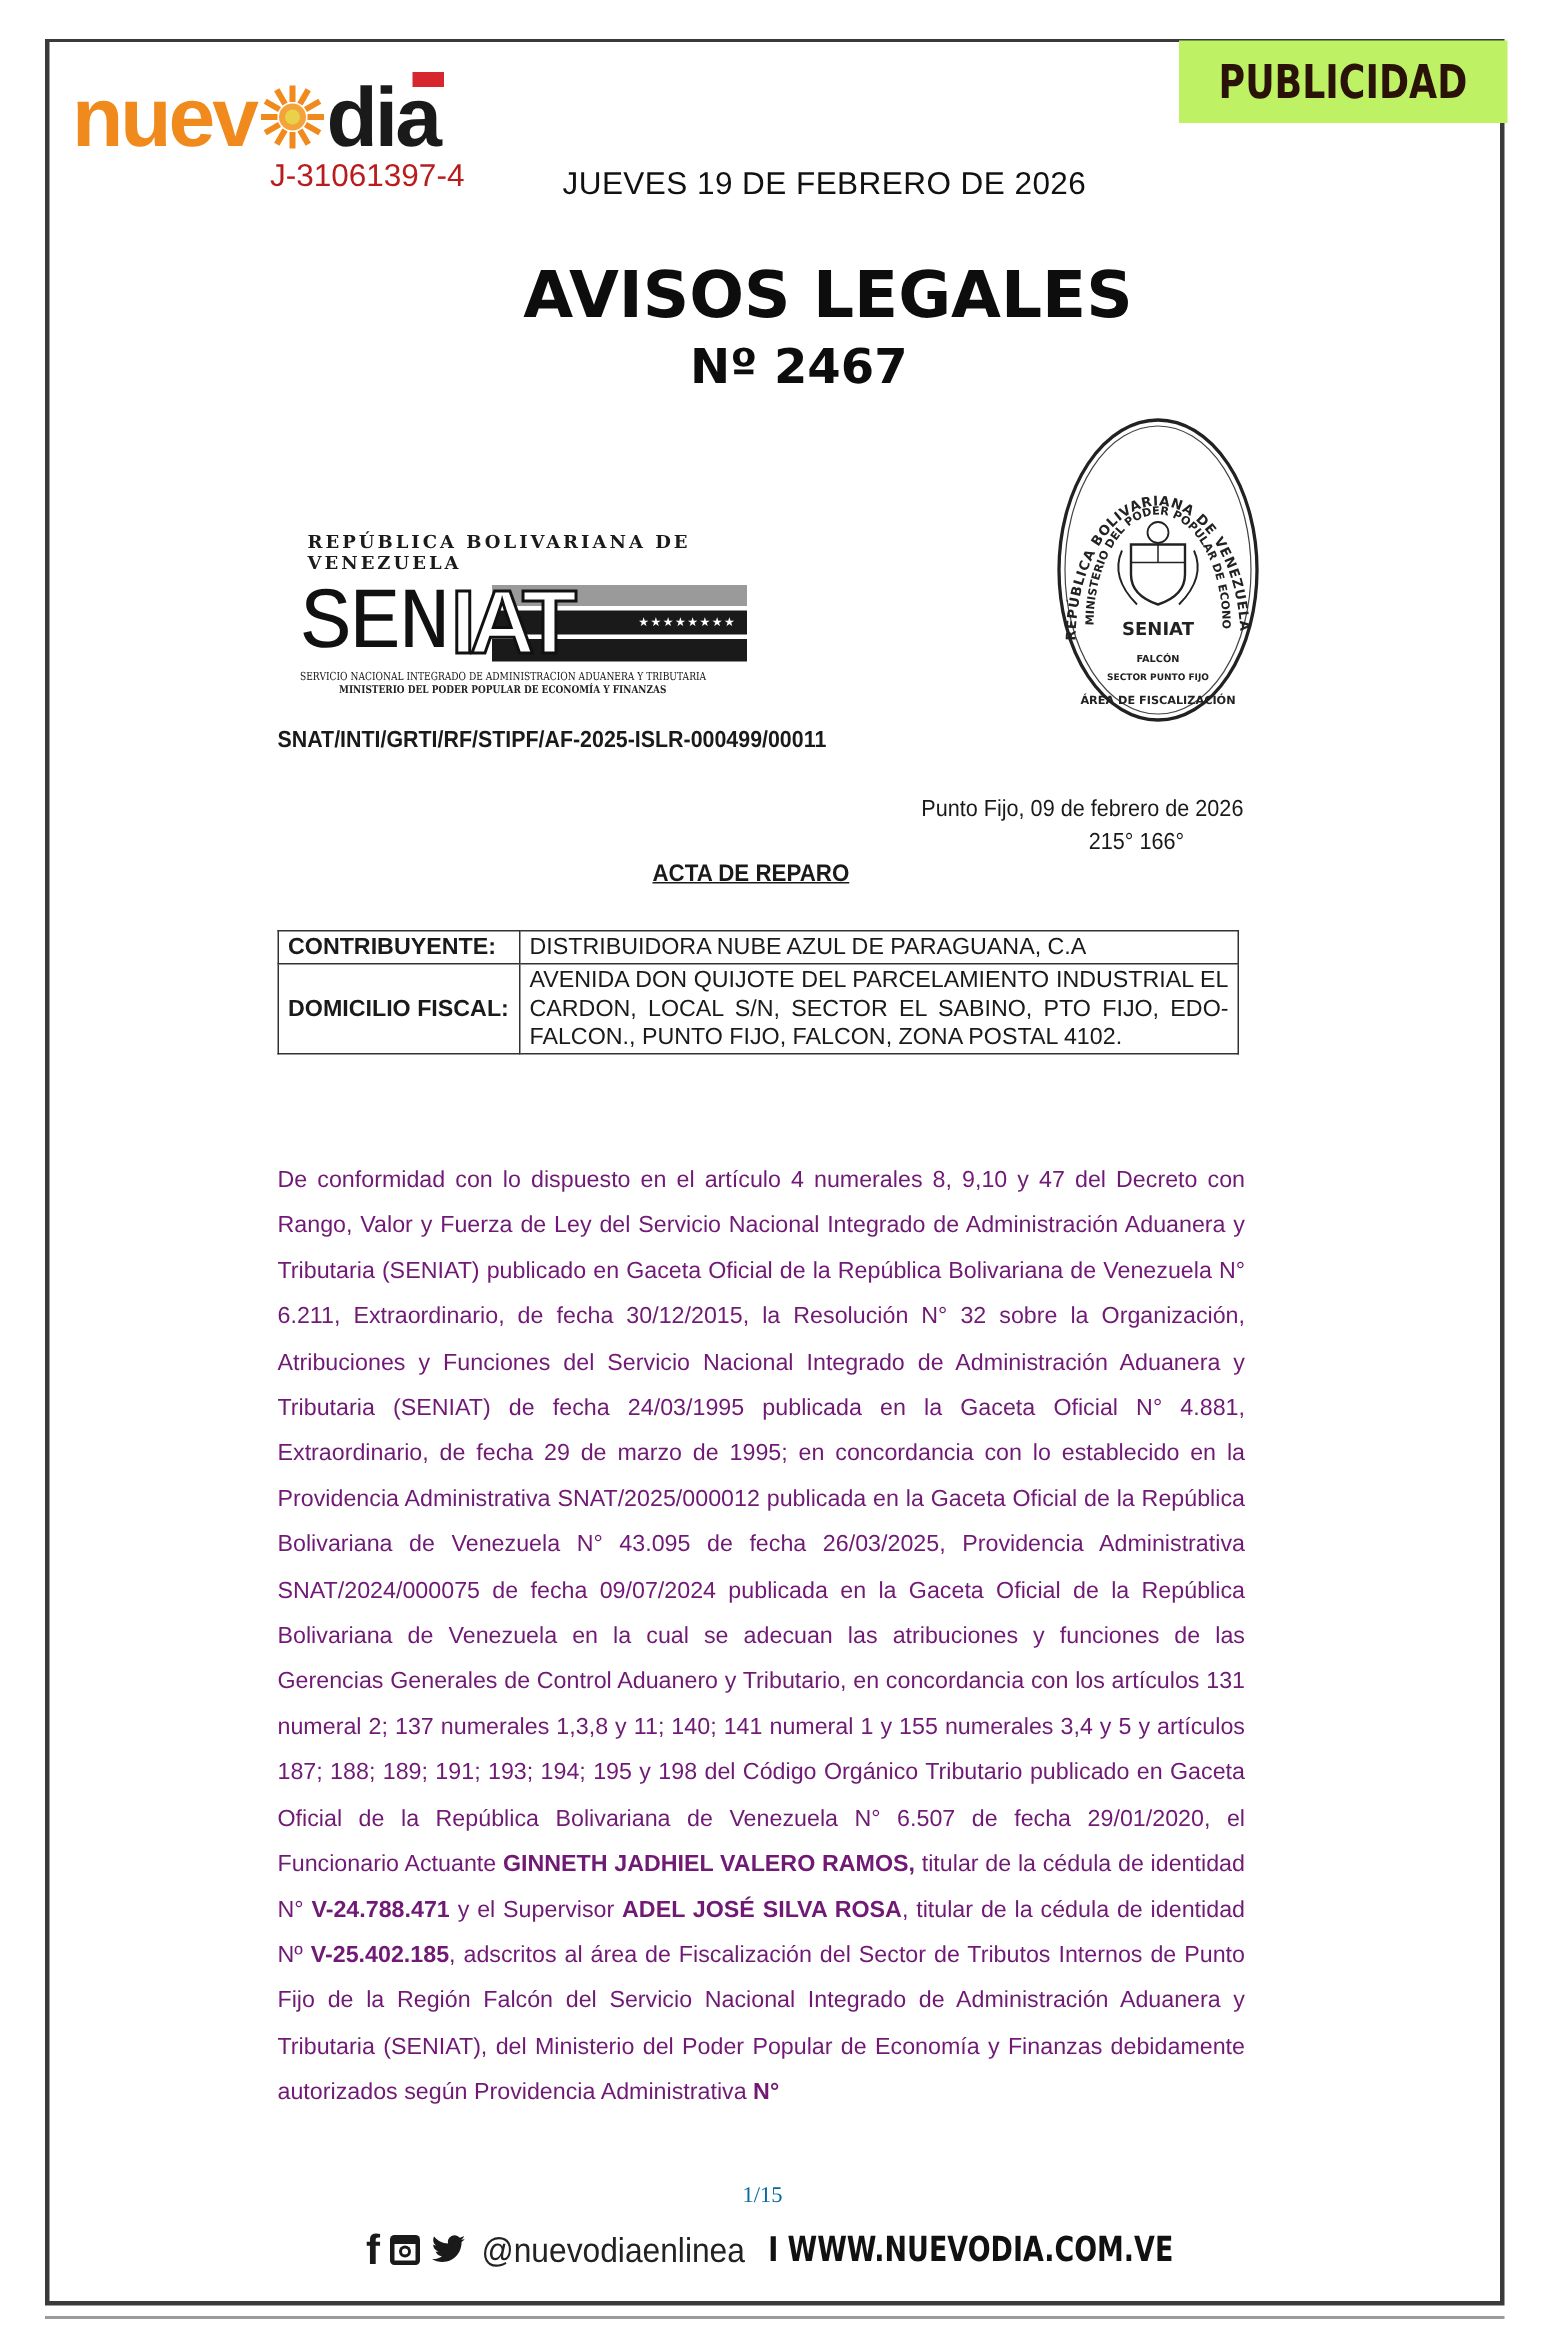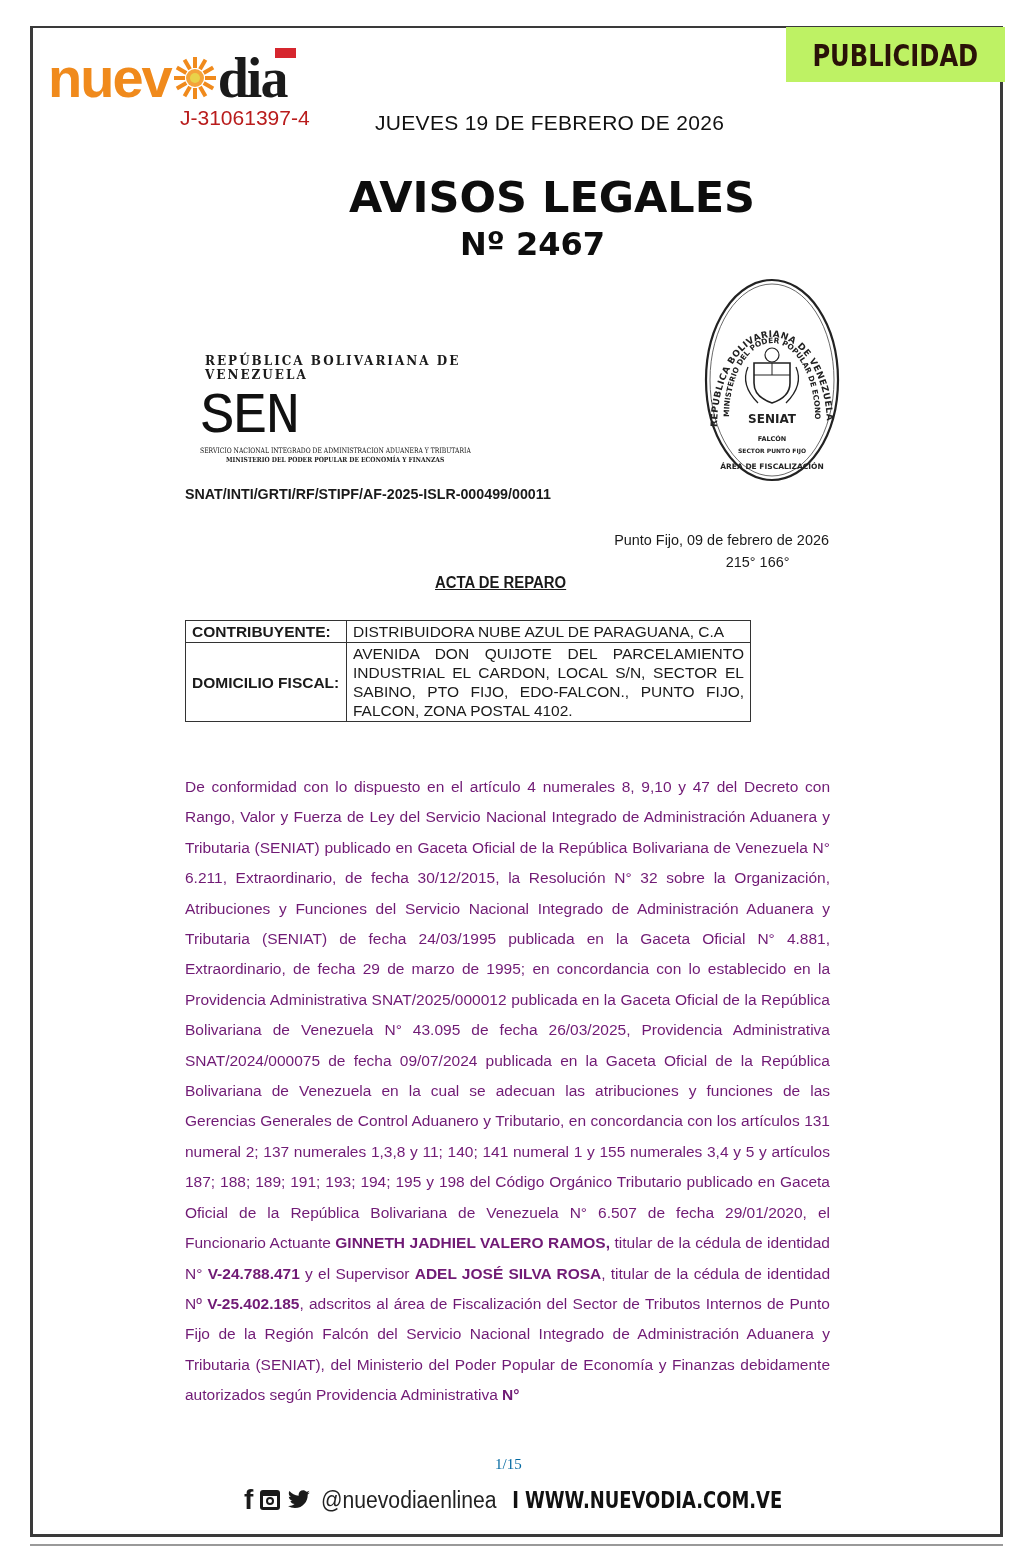--- a/index.html
+++ b/index.html
@@ -8,21 +8,21 @@
     .frame { position: absolute; left: 30px; top: 26px; width: 973px; height: 1511px;
              border: 3px solid #3a3a3a; border-top-width: 2px; box-sizing: border-box; }
     .under-line { position: absolute; left: 30px; top: 1544px; width: 973px; height: 2px; background: #9a9a9a; }
     .publicidad { position: absolute; left: 786px; top: 27px; width: 219px; height: 55px; background: #bef264;
                   display: flex; align-items: center; justify-content: center; }
     .publicidad span { font-family: "DejaVu Sans", sans-serif; font-weight: bold; font-size: 31px;
                        letter-spacing: 0px; color: #2a1208; transform: scaleX(0.78); display: inline-block; }
     .logo { position: absolute; left: 48px; top: 47px; height: 56px; display: flex; align-items: flex-end; }
     .logo .nuev { font-family: "Liberation Sans", sans-serif; font-weight: bold; font-size: 56px;
                   color: #f08a1c; letter-spacing: -2px; line-height: 50px; }
-    .logo .dia { font-family: Liberation Serif, serif; font-weight: bold; font-size: 56px;
+    .logo .dia { font-family: Liberation Sans, sans-serif; font-weight: bold; font-size: 56px;
                  color: #1a1a1a; letter-spacing: -2px; line-height: 50px; position: relative; text-align: center; }
     .sun { width: 44px; height: 44px; margin: 0 1px 3px 2px; }
     .rif-top { position: absolute; left: 180px; top: 106px; font-size: 21px; color: #b91c1c; }
     .date { position: absolute; left: 375px; top: 111px; font-size: 21px; color: #111; letter-spacing: 0.3px; }
     .title-wrap { position: absolute; left: 302px; top: 172px; width: 420px; text-align: center;
                   font-family: "DejaVu Sans", sans-serif; font-weight: bold; font-size: 43px; color: #0d0d0d; margin-left: 40px; }
     .number { position: absolute; left: 460px; top: 225px; font-family: "DejaVu Sans", sans-serif;
               font-weight: bold; font-size: 32px; color: #0d0d0d; }
 
     
@@ -50,21 +50,21 @@
 
     .doc-ref { position: absolute; left: 185px; top: 485px; font-weight: bold; font-size: 15.5px;
                color: #1a1a1a; transform: scaleX(0.92); transform-origin: left; }
     .place-date { position: absolute; right: 198px; top: 531px; font-size: 15.5px; color: #1a1a1a;
                   text-align: right; transform: scaleX(0.93); transform-origin: right; }
     .code-line { position: absolute; right: 238px; top: 553px; font-size: 15.5px; color: #1a1a1a;
                  transform: scaleX(0.93); transform-origin: right; }
     .acta { position: absolute; left: 435px; top: 574px; font-weight: bold; font-size: 16px; color: #1a1a1a;
             text-decoration: underline; transform: scaleX(0.93); transform-origin: left; }
 
-    table.info { position: absolute; left: 185px; top: 620px; width: 566px; border-collapse: collapse;
+    table.info { position: absolute; left: 185px; top: 620px; width: 641px; border-collapse: collapse;
                  font-size: 15.5px; color: #1a1a1a; padding-left: 28px; }
     table.info td { border: 1px solid #333; padding: 1px 6px; vertical-align: middle; line-height: 19px; }
     table.info td.lbl { width: 148px; font-weight: bold; }
     table.info td.just { text-align: justify; text-align-last: left; }
 
     .body-text { position: absolute; left: 185px; top: 772px; width: 645px; font-size: 15.5px;
                  line-height: 30.4px; color: #701a75; text-align: justify; }
     .body-text b { font-weight: bold; }
     .page-num { position: absolute; left: 495px; top: 1456px; font-family: "Liberation Serif", serif;
                 font-size: 15px; color: #0369a1; }
@@ -119,20 +119,27 @@
 <div class="rif-top">J-31061397-4</div>
 <div class="date">JUEVES 19 DE FEBRERO DE 2026</div>
 
 <div class="title-wrap">AVISOS LEGALES</div>
 <div class="number">Nº 2467</div>
 
 <div class="seniat">
   <div class="rep">REPÚBLICA BOLIVARIANA DE VENEZUELA</div>
   <div class="row">
     <span class="sen">SEN</span>
+    <div class="iat">
+      <div class="bar1"></div>
+        <div class="bar2"></div>
+        <div class="bar3"></div>
+      <span class="letters">IAT</span>
+      <span class="stars">★★★★★★★★</span>
+    </div>
   </div>
   <div class="sub1">SERVICIO NACIONAL INTEGRADO DE ADMINISTRACION ADUANERA Y TRIBUTARIA</div>
   <div class="sub2">MINISTERIO DEL PODER POPULAR DE ECONOMÍA Y FINANZAS</div>
 </div>
 
 <svg class="stamp" viewBox="0 0 138 207">
   <defs>
     <path id="arcOuter" d="M 14,150 A 55,90 0 1,1 124,150"></path>
     <path id="arcInner" d="M 26,140 A 43,74 0 1,1 112,140"></path>
     <path id="arcBottom" d="M 20,150 A 55,60 0 0,0 118,150"></path>

